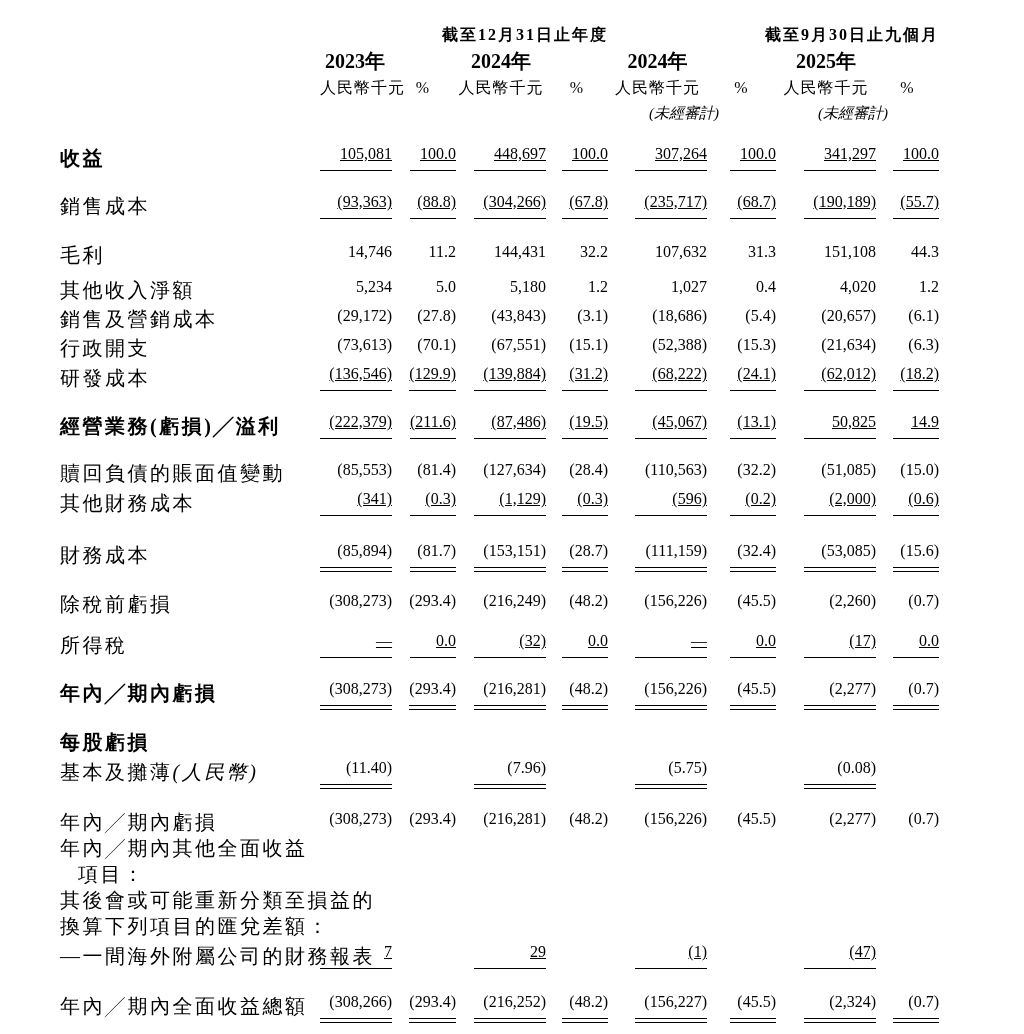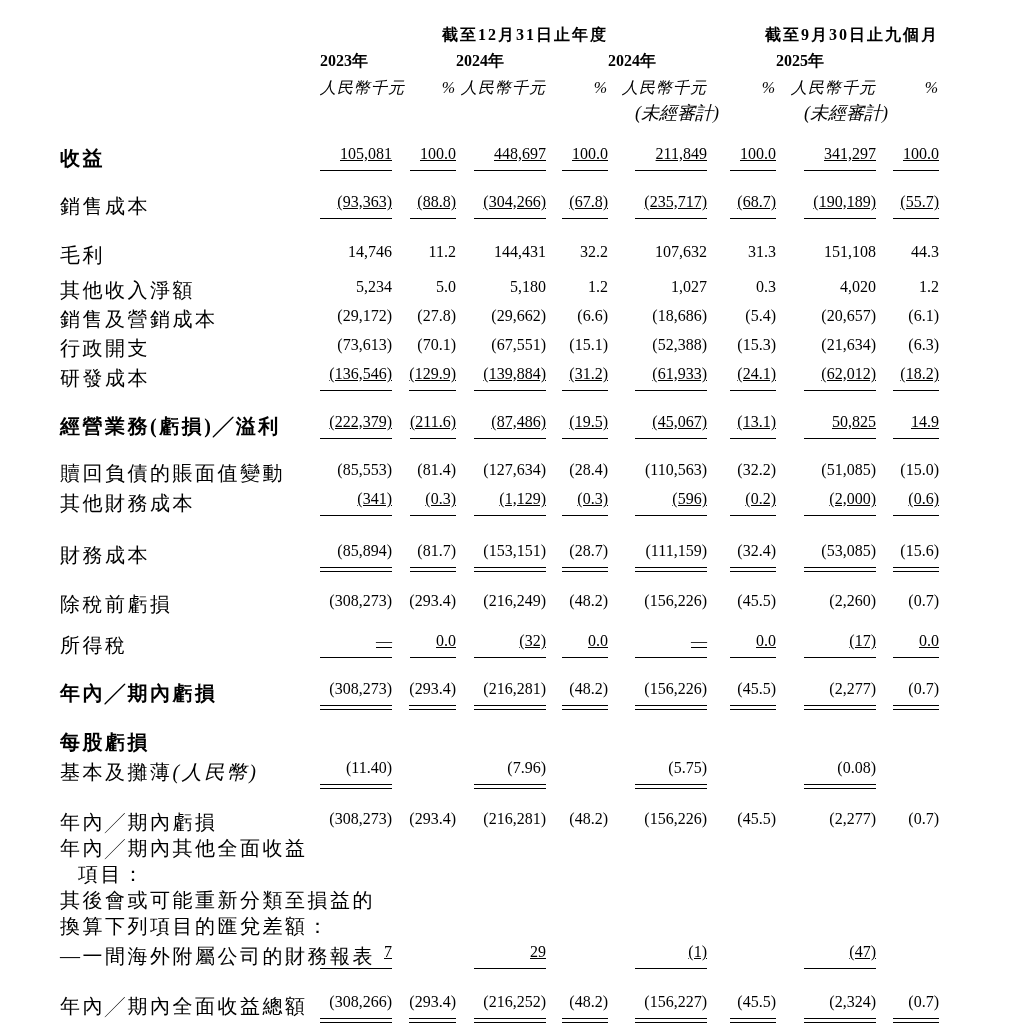--- a/index.html
+++ b/index.html
@@ -10,24 +10,24 @@
   }
   .sheet { padding:22px 60px 40px 60px; }
   table.fin { border-collapse:collapse; table-layout:fixed; width:879px; }
   td, th { padding:0; margin:0; vertical-align:bottom; font-weight:normal; }
 
   
   .grp {
     font-weight:bold; text-align:right; font-size:16px;
     letter-spacing:2px; line-height:26px; white-space:nowrap;
   }
-  .yr { font-weight:bold; text-align:left; font-size:16px; line-height:26px; white-space:nowrap; }
-  .unit { font-style:italic; text-align:right; font-size:16px; letter-spacing:1px; line-height:27px; white-space:nowrap;margin-top:16px; }
+  .yr { font-weight:bold; text-align:center; font-size:20px; line-height:26px; white-space:nowrap; }
+  .unit { text-align:center; font-size:16px; letter-spacing:1px; line-height:27px; white-space:nowrap;margin-top:16px; }
   .unaud {
-    font-style:italic; text-align:right; font-size:18px; line-height:24px; white-space:nowrap;
+    font-style:italic; text-align:right; font-size:15px; line-height:24px; white-space:nowrap;
   }
   .unaud span { display:inline-block; transform:translateX(12px); }
   .hdr-gap td { height:16px; }
 
   
   .lbl {
     text-align:left; font-size:20px; letter-spacing:2.5px;
     line-height:26px; white-space:nowrap;
   }
   .lbl.bold { font-weight:bold; }
@@ -104,21 +104,21 @@
           <td colspan="9"></td>
         </tr>
     </thead>
     <tbody id="fin-body">
         <tr>
           <td class="lbl bold">收益</td>
           <td class="ncell"><span class="num amt u1">105,081</span></td>
           <td class="ncell"><span class="num pct u1">100.0</span></td>
           <td class="ncell"><span class="num amt u1">448,697</span></td>
           <td class="ncell"><span class="num pct u1">100.0</span></td>
-          <td class="ncell"><span class="num amt u1">211,849</span></td>
+          <td class="ncell"><span class="num amt u1">307,264</span></td>
           <td class="ncell"><span class="num pct u1">100.0</span></td>
           <td class="ncell"><span class="num amt u1">341,297</span></td>
           <td class="ncell"><span class="num pct u1">100.0</span></td>
         </tr>
         <tr class="sp">
           <td colspan="9" style="height: 18px;"></td>
         </tr>
         <tr>
           <td class="lbl">銷售成本</td>
           <td class="ncell"><span class="num amt u1">(93,363)</span></td>
@@ -147,30 +147,30 @@
         <tr class="sp">
           <td colspan="9" style="height: 6px;"></td>
         </tr>
         <tr>
           <td class="lbl">其他收入淨額</td>
           <td class="ncell"><span class="num amt">5,234</span></td>
           <td class="ncell"><span class="num pct">5.0</span></td>
           <td class="ncell"><span class="num amt">5,180</span></td>
           <td class="ncell"><span class="num pct">1.2</span></td>
           <td class="ncell"><span class="num amt">1,027</span></td>
-          <td class="ncell"><span class="num pct">0.3</span></td>
+          <td class="ncell"><span class="num pct">0.4</span></td>
           <td class="ncell"><span class="num amt">4,020</span></td>
           <td class="ncell"><span class="num pct">1.2</span></td>
         </tr>
         <tr>
           <td class="lbl">銷售及營銷成本</td>
           <td class="ncell"><span class="num amt">(29,172)</span></td>
           <td class="ncell"><span class="num pct">(27.8)</span></td>
-          <td class="ncell"><span class="num amt">(29,662)</span></td>
-          <td class="ncell"><span class="num pct">(6.6)</span></td>
+          <td class="ncell"><span class="num amt">(43,843)</span></td>
+          <td class="ncell"><span class="num pct">(3.1)</span></td>
           <td class="ncell"><span class="num amt">(18,686)</span></td>
           <td class="ncell"><span class="num pct">(5.4)</span></td>
           <td class="ncell"><span class="num amt">(20,657)</span></td>
           <td class="ncell"><span class="num pct">(6.1)</span></td>
         </tr>
         <tr>
           <td class="lbl">行政開支</td>
           <td class="ncell"><span class="num amt">(73,613)</span></td>
           <td class="ncell"><span class="num pct">(70.1)</span></td>
           <td class="ncell"><span class="num amt">(67,551)</span></td>
@@ -179,21 +179,21 @@
           <td class="ncell"><span class="num pct">(15.3)</span></td>
           <td class="ncell"><span class="num amt">(21,634)</span></td>
           <td class="ncell"><span class="num pct">(6.3)</span></td>
         </tr>
         <tr>
           <td class="lbl">研發成本</td>
           <td class="ncell"><span class="num amt u1">(136,546)</span></td>
           <td class="ncell"><span class="num pct u1">(129.9)</span></td>
           <td class="ncell"><span class="num amt u1">(139,884)</span></td>
           <td class="ncell"><span class="num pct u1">(31.2)</span></td>
-          <td class="ncell"><span class="num amt u1">(61,933)</span></td>
+          <td class="ncell"><span class="num amt u1">(68,222)</span></td>
           <td class="ncell"><span class="num pct u1">(24.1)</span></td>
           <td class="ncell"><span class="num amt u1">(62,012)</span></td>
           <td class="ncell"><span class="num pct u1">(18.2)</span></td>
         </tr>
         <tr class="sp">
           <td colspan="9" style="height: 18px;"></td>
         </tr>
         <tr>
           <td class="lbl bold">經營業務(虧損)╱溢利</td>
           <td class="ncell"><span class="num amt u1">(222,379)</span></td>

